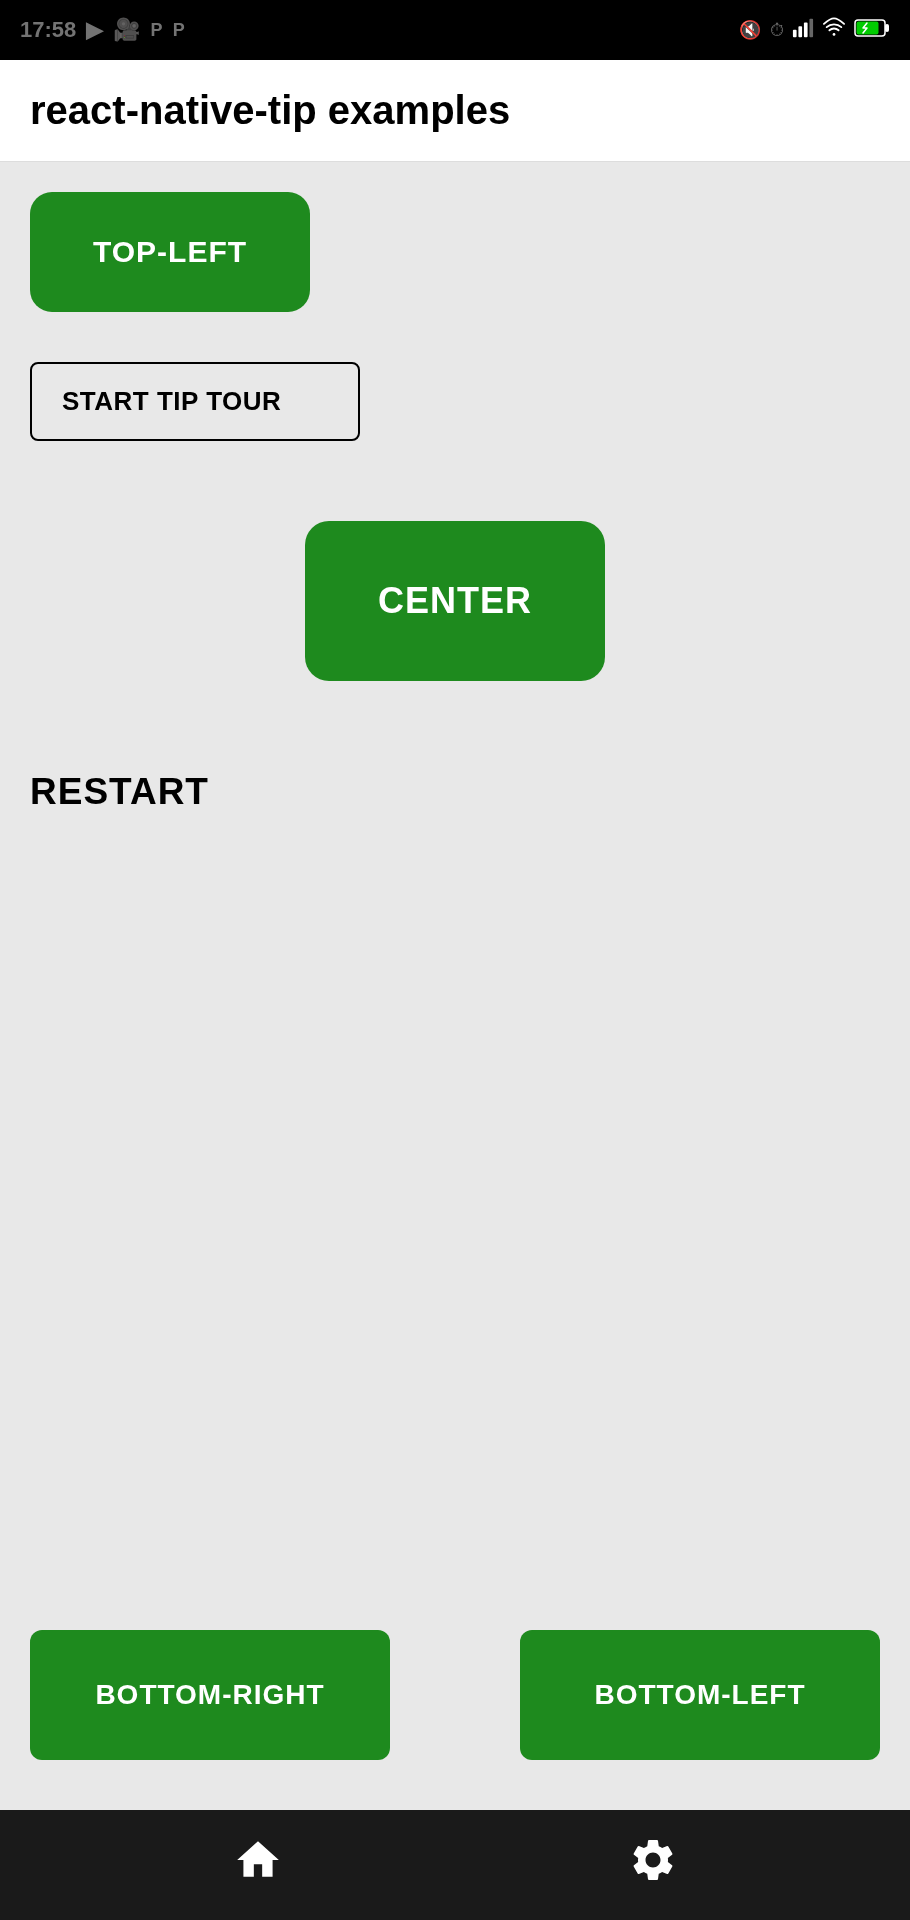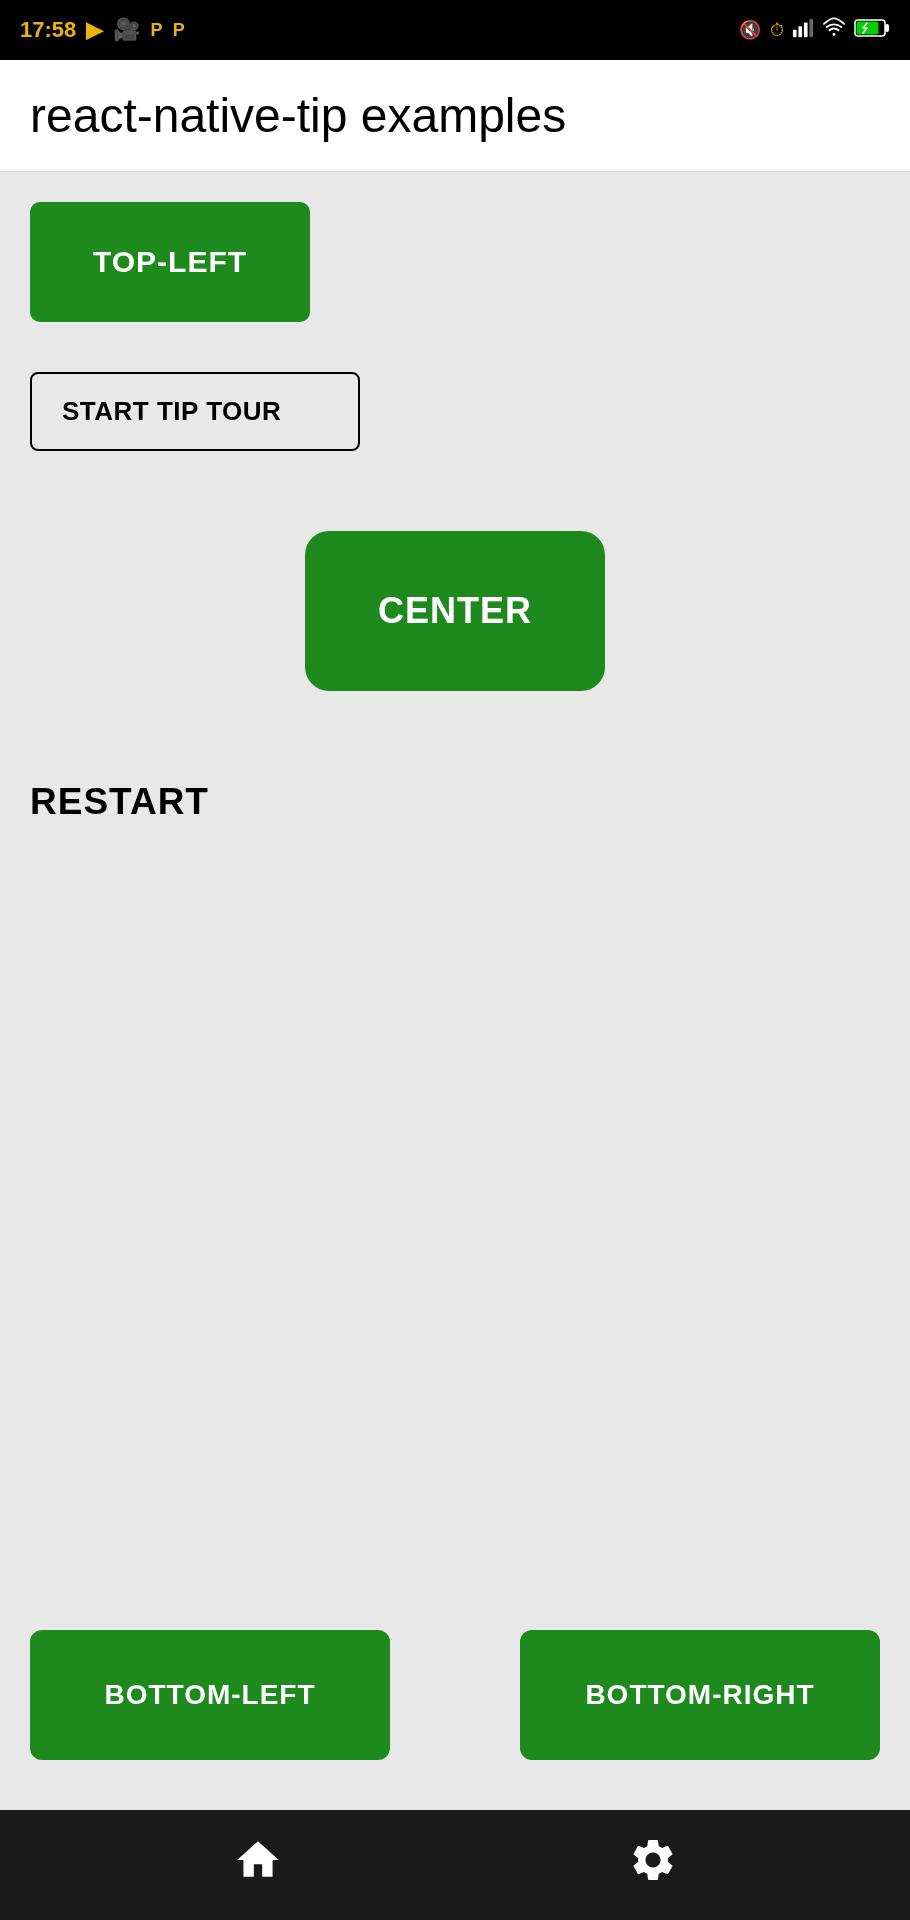--- a/index.html
+++ b/index.html
@@ -10,21 +10,21 @@
       min-height: 1920px;
       background: #000;
       font-family: 'Arial', sans-serif;
       display: flex;
       flex-direction: column;
     }
 
     
     .status-bar {
       background: #000;
-      color: #eab308;
+      color: #737373;
       display: flex;
       justify-content: space-between;
       align-items: center;
       padding: 10px 20px;
       height: 60px;
     }
 
     .status-left {
       display: flex;
       align-items: center;
@@ -41,22 +41,22 @@
     }
 
     
     .app-header {
       background: #fff;
       padding: 28px 30px 28px 30px;
       border-bottom: 1px solid #ddd;
     }
 
     .app-title {
-      font-size: 48px;
-      font-weight: normal;
+      font-size: 40px;
+      font-weight: bold;
       color: #000;
     }
 
     
     .main-content {
       background: #e8e8e8;
       flex: 1;
       padding: 30px 30px;
       display: flex;
       flex-direction: column;
@@ -66,21 +66,21 @@
     .top-buttons-row {
       display: flex;
       justify-content: space-between;
       margin-bottom: 50px;
     }
 
     .btn-green {
       background: #1e8a1e;
       color: #fff;
       border: none;
-      border-radius: 10px;
+      border-radius: 22px;
       font-size: 28px;
       font-weight: bold;
       padding: 30px 40px;
       cursor: pointer;
       letter-spacing: 1px;
     }
 
     .btn-green-top {
       width: 280px;
       height: 120px;
@@ -253,22 +253,22 @@
 
   <div class="center-section">
     <button class="btn-green btn-center">CENTER</button>
   </div>
 
   <div class="restart-section">
     <button class="btn-restart">RESTART</button>
   </div>
 
   <div class="bottom-buttons-row">
+    <button class="btn-green btn-green-bottom">BOTTOM-RIGHT</button>
     <button class="btn-green btn-green-bottom">BOTTOM-LEFT</button>
-    <button class="btn-green btn-green-bottom">BOTTOM-RIGHT</button>
   </div>
 
 </div>
 
 <div class="bottom-nav">
   <button class="nav-icon-btn">
     <span class="nav-icon icon-home">
       <svg viewBox="0 0 24 24" fill="white" xmlns="http://www.w3.org/2000/svg">
         <path d="M10 20v-6h4v6h5v-8h3L12 3 2 12h3v8z"></path>
       </svg>

